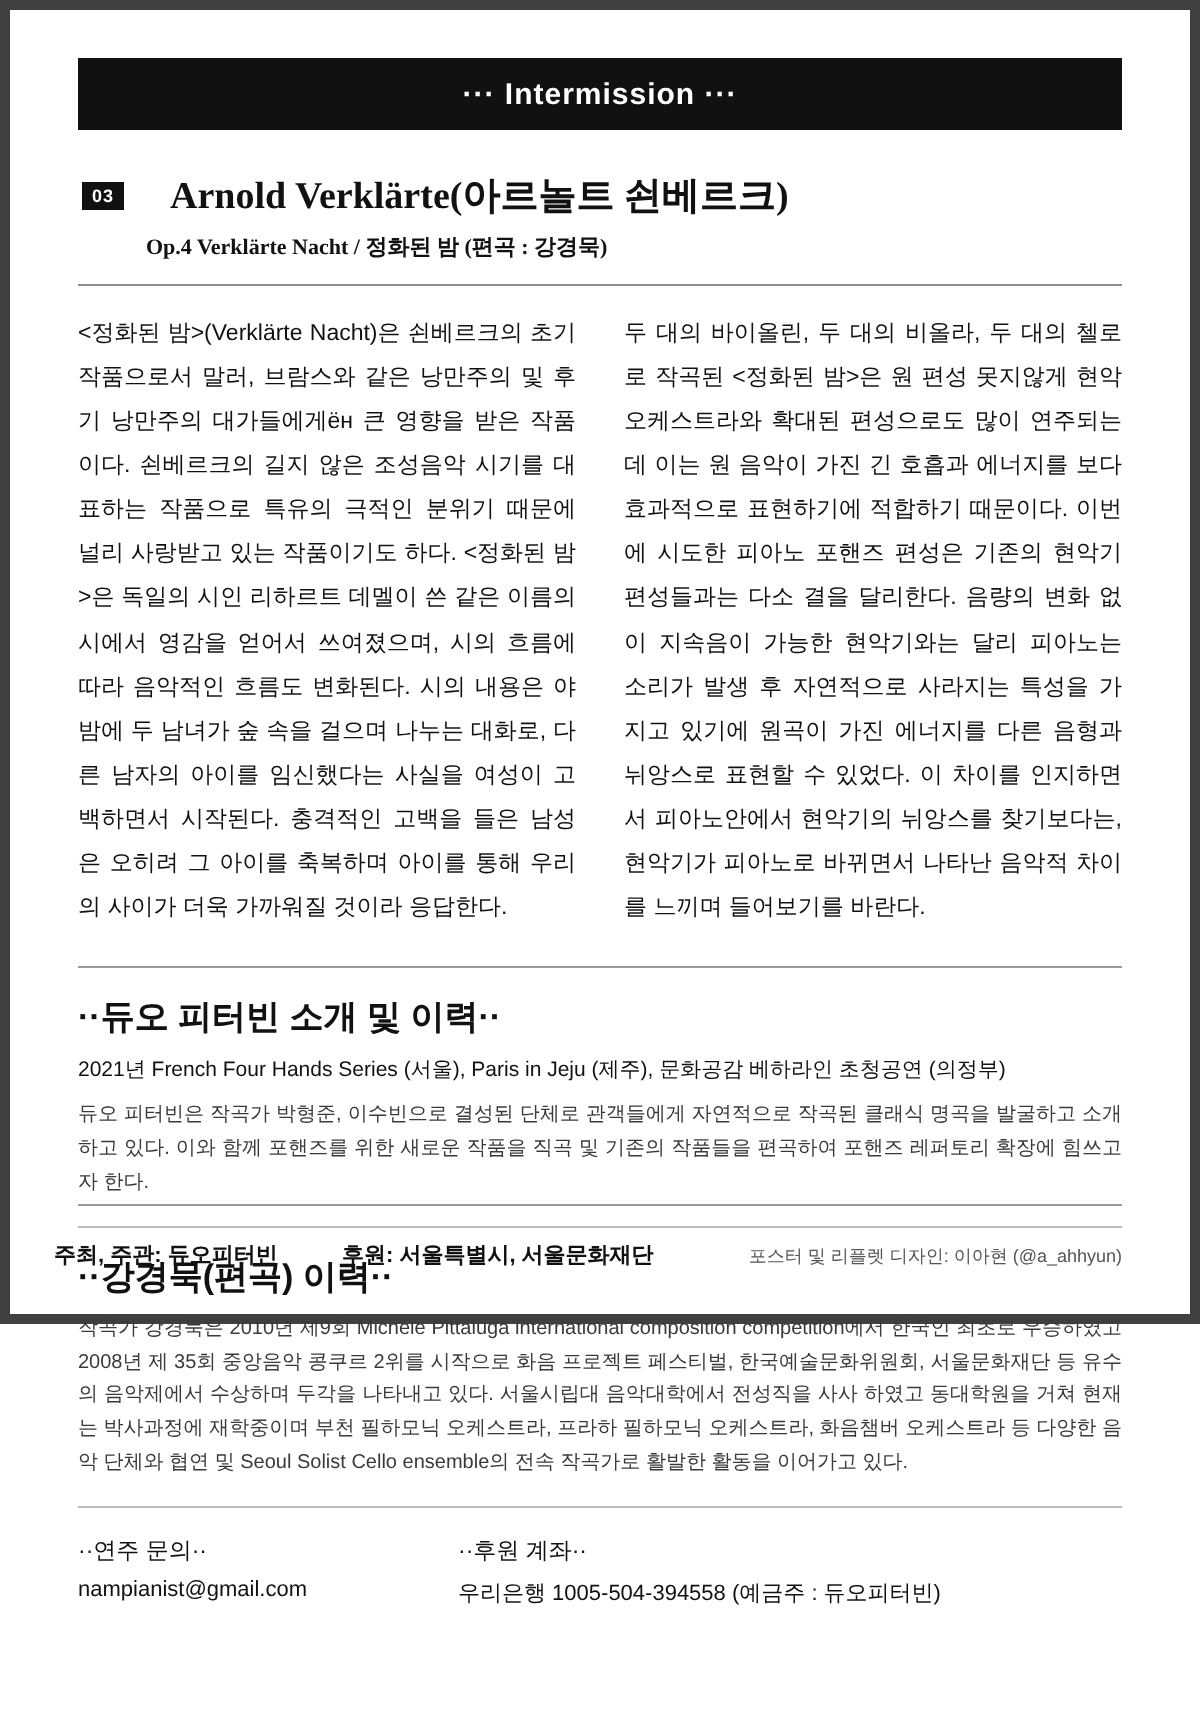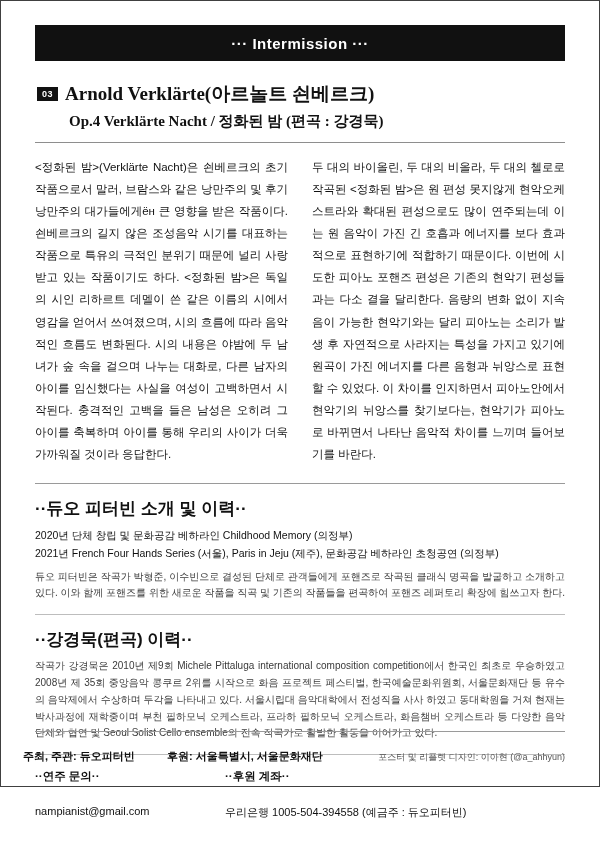--- a/index.html
+++ b/index.html
@@ -10,24 +10,24 @@
     width: 600px;
     height: 859px;
     background: #ffffff;
     font-family: "Liberation Sans", sans-serif;
     color: #1a1a1a;
     overflow: hidden;
   }
   .page {
     position: relative;
     width: 600px;
-    height: 787px;
+    height: 662px;
     box-sizing: border-box;
     padding: 0 34px;
-    border: 1px solid #404040;
+    border: 5px solid #404040;
   }
   
   .banner {
     margin-top: 24px;
     height: 36px;
     background: #111111;
     color: #ffffff;
     display: flex;
     align-items: center;
     justify-content: center;
@@ -38,42 +38,42 @@
     font-weight: bold;
   }
   
   .program-head {
     margin-top: 20px;
     padding-left: 2px;
   }
   .title-row {
     display: flex;
     align-items: baseline;
-    gap: 7px;
+    gap: 23px;
   }
   .track-num {
     display: inline-block;
     background: #111111;
     color: #ffffff;
     font-size: 9px;
     font-weight: bold;
     padding: 2px 5px 2px 5px;
     letter-spacing: 0.5px;
     position: relative;
     top: -3px;
   }
   .composer {
     font-family: "Liberation Serif", serif;
     font-size: 19px;
     font-weight: bold;
     color: #111111;
   }
   .work {
     font-family: "Liberation Serif", serif;
-    font-size: 15px;
+    font-size: 11px;
     font-weight: bold;
     color: #111111;
     margin-top: 5px;
     padding-left: 32px;
   }
   .head-rule {
     margin-top: 11px;
     border-top: 1px solid #8e8e8e;
   }
   
@@ -128,22 +128,22 @@
   .contact-row {
     margin-top: 14px;
     display: flex;
   }
   .contact-col {
     flex: 0 0 auto;
   }
   .contact-col.left { width: 190px; }
   .contact-title {
     font-size: 11.5px;
-    font-weight: bold;
-    margin-bottom: 21px;
+    font-weight: normal;
+    margin-bottom: 6px;
     color: #111111;
   }
   .contact-value {
     font-size: 11px;
     color: #111111;
   }
   
   .footer-rule {
     position: absolute;
     left: 34px;
@@ -195,23 +195,22 @@
     </div>
     <div class="col">
       <p>두 대의 바이올린, 두 대의 비올라, 두 대의 첼로로 작곡된 &lt;정화된 밤&gt;은 원 편성 못지않게 현악오케스트라와 확대된 편성으로도 많이 연주되는데 이는 원 음악이 가진 긴 호흡과 에너지를 보다 효과적으로 표현하기에 적합하기 때문이다. 이번에 시도한 피아노 포핸즈 편성은 기존의 현악기 편성들과는 다소 결을 달리한다. 음량의 변화 없이 지속음이 가능한 현악기와는 달리 피아노는 소리가 발생 후 자연적으로 사라지는 특성을 가지고 있기에 원곡이 가진 에너지를 다른 음형과 뉘앙스로 표현할 수 있었다. 이 차이를 인지하면서 피아노안에서 현악기의 뉘앙스를 찾기보다는, 현악기가 피아노로 바뀌면서 나타난 음악적 차이를 느끼며 들어보기를 바란다.</p>
     </div>
   </div>
 
   <div class="sep"></div>
 
   <div class="section">
     <div class="sec-title">··듀오 피터빈 소개 및 이력··</div>
-    <div class="sec-line">2020년 단체 창립 및 문화공감 베하라인 Childhood Memory (의정부)</div>
     <div class="sec-line">2021년 French Four Hands Series (서울), Paris in Jeju (제주), 문화공감 베하라인 초청공연 (의정부)</div>
-    <div class="sec-para">듀오 피터빈은 작곡가 박형준, 이수빈으로 결성된 단체로 관객들에게 포핸즈로 작곡된 클래식 명곡을 발굴하고 소개하고 있다. 이와 함께 포핸즈를 위한 새로운 작품을 직곡 및 기존의 작품들을 편곡하여 포핸즈 레퍼토리 확장에 힘쓰고자 한다.</div>
+    <div class="sec-para">듀오 피터빈은 작곡가 박형준, 이수빈으로 결성된 단체로 관객들에게 자연적으로 작곡된 클래식 명곡을 발굴하고 소개하고 있다. 이와 함께 포핸즈를 위한 새로운 작품을 직곡 및 기존의 작품들을 편곡하여 포핸즈 레퍼토리 확장에 힘쓰고자 한다.</div>
   </div>
 
   <div class="thin-rule"></div>
 
   <div class="section">
     <div class="sec-title">··강경묵(편곡) 이력··</div>
     <div class="sec-para">작곡가 강경묵은 2010년 제9회 Michele Pittaluga international composition competition에서 한국인 최초로 우승하였고 2008년 제 35회 중앙음악 콩쿠르 2위를 시작으로 화음 프로젝트 페스티벌, 한국예술문화위원회, 서울문화재단 등 유수의 음악제에서 수상하며 두각을 나타내고 있다. 서울시립대 음악대학에서 전성직을 사사 하였고 동대학원을 거쳐 현재는 박사과정에 재학중이며 부천 필하모닉 오케스트라, 프라하 필하모닉 오케스트라, 화음챔버 오케스트라 등 다양한 음악 단체와 협연 및 Seoul Solist Cello ensemble의 전속 작곡가로 활발한 활동을 이어가고 있다.</div>
   </div>
 
   <div class="thin-rule"></div>

